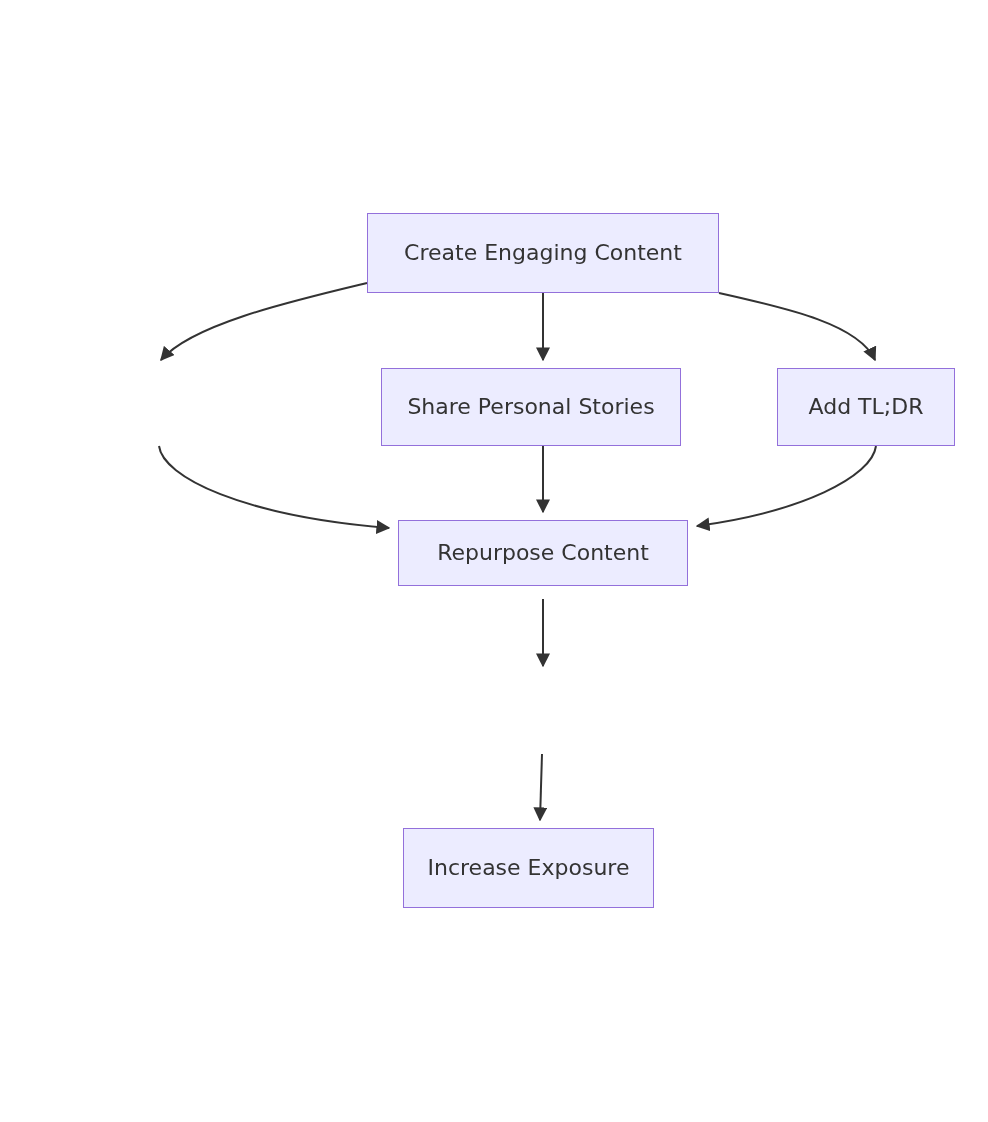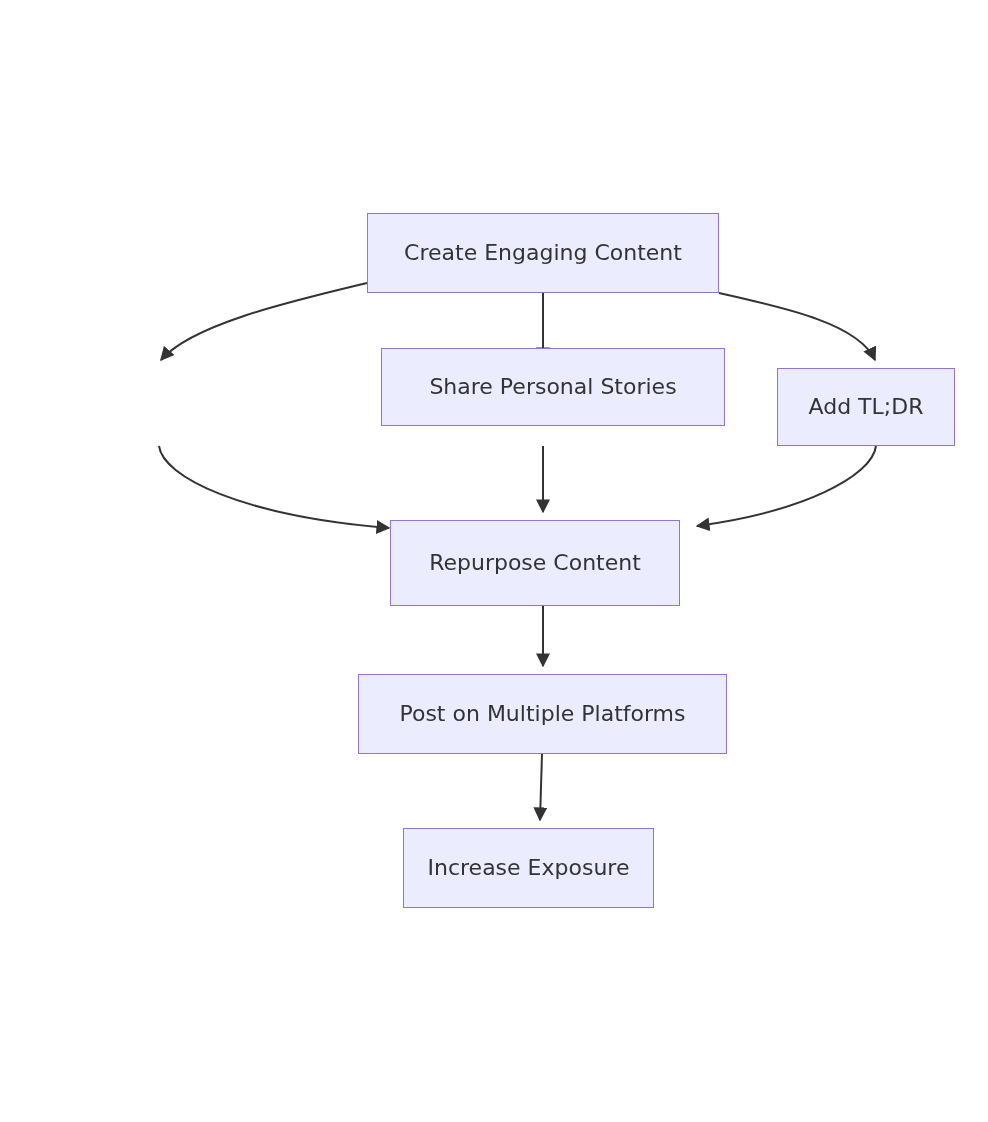--- a/index.html
+++ b/index.html
@@ -64,33 +64,30 @@
     <path class="edge" d="M876,446 C872,477 801,512 697,526" marker-end="url(#arrow)"></path>
     <path class="edge" d="M543,599 L543,666" marker-end="url(#arrow)"></path>
     <path class="edge" d="M542,754 L540,820" marker-end="url(#arrow)"></path>
   </svg>
 
   <div class="node" style="left:367px; top:213px; width:352px; height:80px;">
     <span>Create Engaging Content</span>
   </div>
 
 
-  <div class="node" style="left:381px; top:348px; width:344px; height:78px;">
+  <div class="node" style="left:381px; top:368px; width:300px; height:78px;">
     <span>Share Personal Stories</span>
   </div>
 
   <div class="node" style="left:777px; top:368px; width:178px; height:78px;">
     <span>Add TL;DR</span>
   </div>
 
-  <div class="node" style="left:390px; top:520px; width:290px; height:86px;">
+  <div class="node" style="left:398px; top:520px; width:290px; height:66px;">
     <span>Repurpose Content</span>
   </div>
 
-  <div class="node" style="left:358px; top:674px; width:369px; height:80px;">
-    <span>Post on Multiple Platforms</span>
-  </div>
 
   <div class="node" style="left:403px; top:828px; width:251px; height:80px;">
     <span>Increase Exposure</span>
   </div>
 
 </div>
 
 </body></html>

